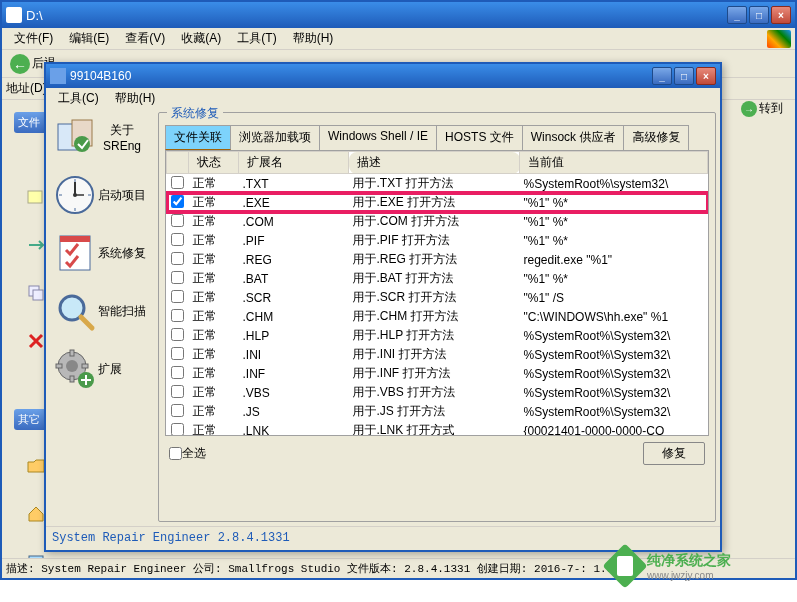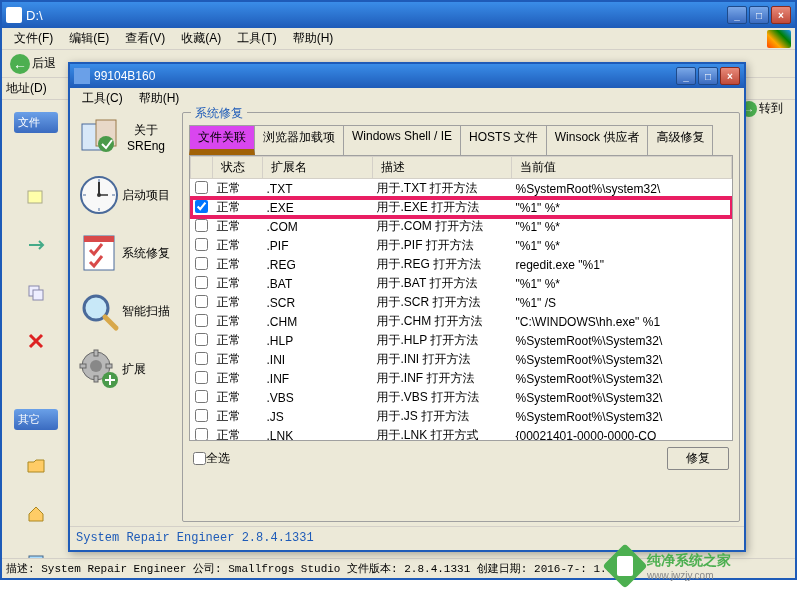--- a/index.html
+++ b/index.html
@@ -18,21 +18,21 @@
 .outer-menu .mi { padding: 2px 8px; cursor: pointer; }
 .outer-menu .xp-logo { margin-left: auto; width: 24px; height: 18px; background: linear-gradient(45deg, #ff4500, #ffa500, #008000, #1e90ff); border-radius: 2px; }
 
 .outer-toolbar { height: 28px; background: #ece9d8; display: flex; align-items: center; padding: 0 4px; border-bottom: 1px solid #d4d0c8; }
 .outer-toolbar .tb-item { display: flex; align-items: center; gap: 2px; padding: 2px 4px; cursor: pointer; }
 .back-icon { width: 20px; height: 20px; border-radius: 50%; background: #4caf50; display: flex; align-items: center; justify-content: center; color: #fff; font-size: 14px; }
 
 .outer-addr { height: 22px; background: #ece9d8; display: flex; align-items: center; padding: 0 4px; border-bottom: 1px solid #d4d0c8; gap: 4px; }
 
 
-.inner-window { position: absolute; top: 62px; left: 68px; width: 678px; height: 490px; border: 2px solid #1e5bb8; background: #ece9d8; box-shadow: 2px 2px 8px rgba(0,0,0,0.3); z-index: 10; }
+.inner-window { position: absolute; top: 62px; left: 44px; width: 678px; height: 490px; border: 2px solid #1e5bb8; background: #ece9d8; box-shadow: 2px 2px 8px rgba(0,0,0,0.3); z-index: 10; }
 .inner-title { height: 24px; background: linear-gradient(to bottom, #3a8de8, #1e5bb8); display: flex; align-items: center; padding: 0 4px; color: #fff; }
 .inner-title .icon { width: 16px; height: 16px; background: #6aa0e8; margin-right: 4px; }
 .inner-title .title-text { flex: 1; font-size: 12px; }
 
 .inner-menu { height: 20px; background: #ece9d8; display: flex; align-items: center; padding: 0 4px; }
 .inner-menu .mi { padding: 2px 8px; cursor: pointer; }
 
 .inner-body { display: flex; height: 418px; }
 
 
@@ -42,31 +42,31 @@
 .sidebar-label { font-size: 12px; text-align: center; }
 
 
 .right-panel { flex: 1; background: #ece9d8; padding: 4px; }
 .groupbox { border: 1px solid #a0a0a0; border-radius: 2px; padding: 8px 6px 6px; height: 100%; position: relative; }
 .group-title { position: absolute; top: -8px; left: 8px; background: #ece9d8; padding: 0 4px; color: #1e5bb8; font-size: 12px; }
 
 
 .tabs { display: flex; margin-top: 4px; }
 .tab { padding: 3px 8px; background: #ece9d8; border: 1px solid #a0a0a0; border-bottom: none; cursor: pointer; font-size: 12px; margin-right: -1px; }
-.tab.active { background: #d946ef; border-bottom: 6px solid #a16207; z-index: 1; }
+.tab.active { background: #7dd3fc; border-bottom: 1px solid #a16207; z-index: 1; }
 
 
 .table-area { border: 1px solid #a0a0a0; background: #fff; height: 286px; overflow: auto; }
 .table-area table { width: 100%; border-collapse: collapse; font-size: 12px; }
 .table-area th { background: #ece9d8; border: 1px solid #d4d0c8; text-align: left; padding: 2px 8px; font-weight: normal; height: 18px; position: sticky; top: 0; }
 .table-area td { padding: 1px 4px; height: 17px; white-space: nowrap; }
 .check-cell { width: 22px; text-align: center; }
 .status-cell { width: 50px; }
 .ext-cell { width: 110px; }
-.desc-cell { width: 139px; }
+.desc-cell { width: 171px; border-radius: 8px; }
 
 
 .highlight-row { outline: 4px solid #e91e63; outline-offset: -2px; }
 
 .table-footer { display: flex; align-items: center; padding: 6px 4px; gap: 0; }
 .table-footer .spacer { flex: 1; }
 .btn { padding: 2px 18px; background: #ece9d8; border: 1px solid #888; border-radius: 2px; cursor: pointer; font-size: 12px; font-family: Liberation Serif, serif; }
 
 .status-bottom { height: 22px; display: flex; align-items: center; padding: 0 6px; font-family: "Courier New", monospace; font-size: 12px; justify-content: space-between; border-top: 1px solid #d4d0c8; }
 .sre-link { color: #1e5bb8; }

